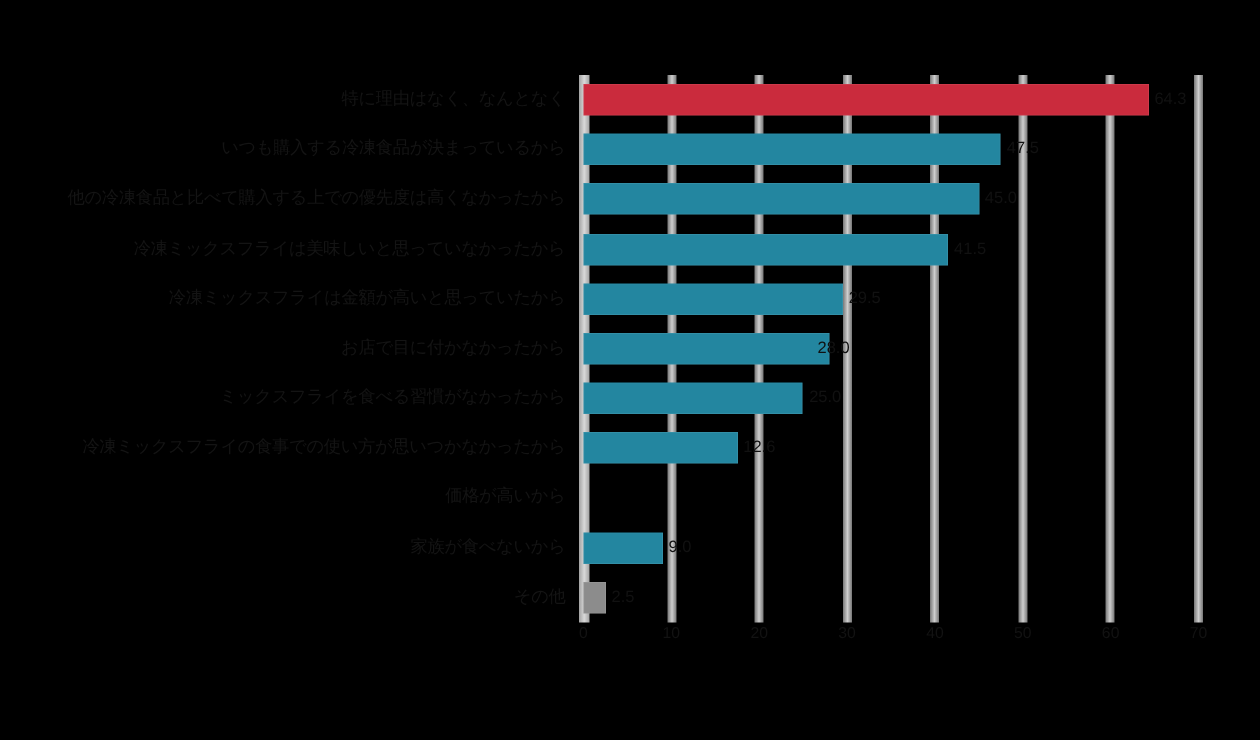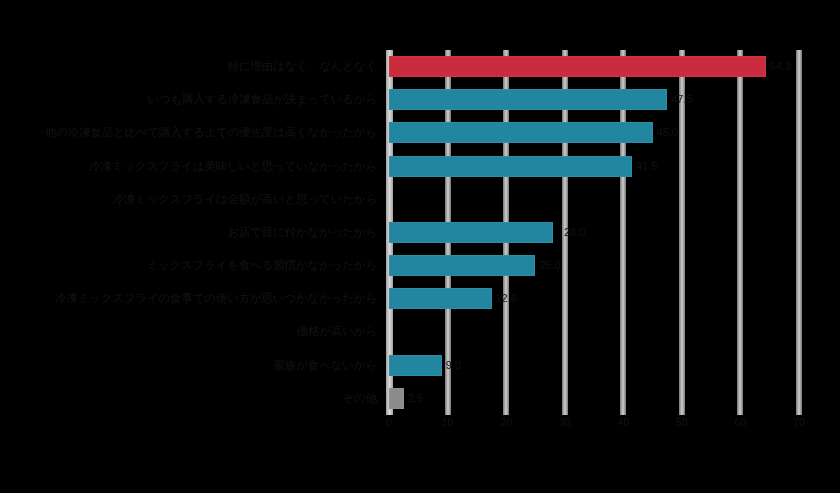--- a/index.html
+++ b/index.html
@@ -174,23 +174,27 @@
           <div class="bar-value" style="left: 282.214px; top: 6.09091px;">47.5</div>
         </div>
         <div class="row" style="top: 66.3636px; height: 33.1818px;">
           <div class="bar" style="width: 263.571px; top: 6.09091px;"></div>
           <div class="bar-value" style="left: 267.571px; top: 6.09091px;">45.0</div>
         </div>
         <div class="row" style="top: 99.5455px; height: 33.1818px;">
           <div class="bar" style="width: 243.071px; top: 6.09091px;"></div>
           <div class="bar-value" style="left: 247.071px; top: 6.09091px;">41.5</div>
         </div>
+        <div class="row" style="top: 132.727px; height: 33.1818px;">
+          <div class="bar" style="width: 172.786px; top: 6.09091px;"></div>
+          <div class="bar-value" style="left: 176.786px; top: 6.09091px;">29.5</div>
+        </div>
         <div class="row" style="top: 165.909px; height: 33.1818px;">
           <div class="bar" style="width: 164px; top: 6.09091px;"></div>
-          <div class="bar-value" style="left: 175px; top: 6.09091px;">28.0</div>
+          <div class="bar-value" style="left: 156px; top: 6.09091px;">28.0</div>
         </div>
         <div class="row" style="top: 199.091px; height: 33.1818px;">
           <div class="bar" style="width: 146.429px; top: 6.09091px;"></div>
           <div class="bar-value" style="left: 150.429px; top: 6.09091px;">25.0</div>
         </div>
         <div class="row" style="top: 232.273px; height: 33.1818px;">
           <div class="bar" style="width: 102.5px; top: 6.09091px;"></div>
           <div class="bar-value" style="left: 106.5px; top: 6.09091px;">12.6</div>
         </div>
         <div class="row" style="top: 298.636px; height: 33.1818px; padding-left: 43px;">

